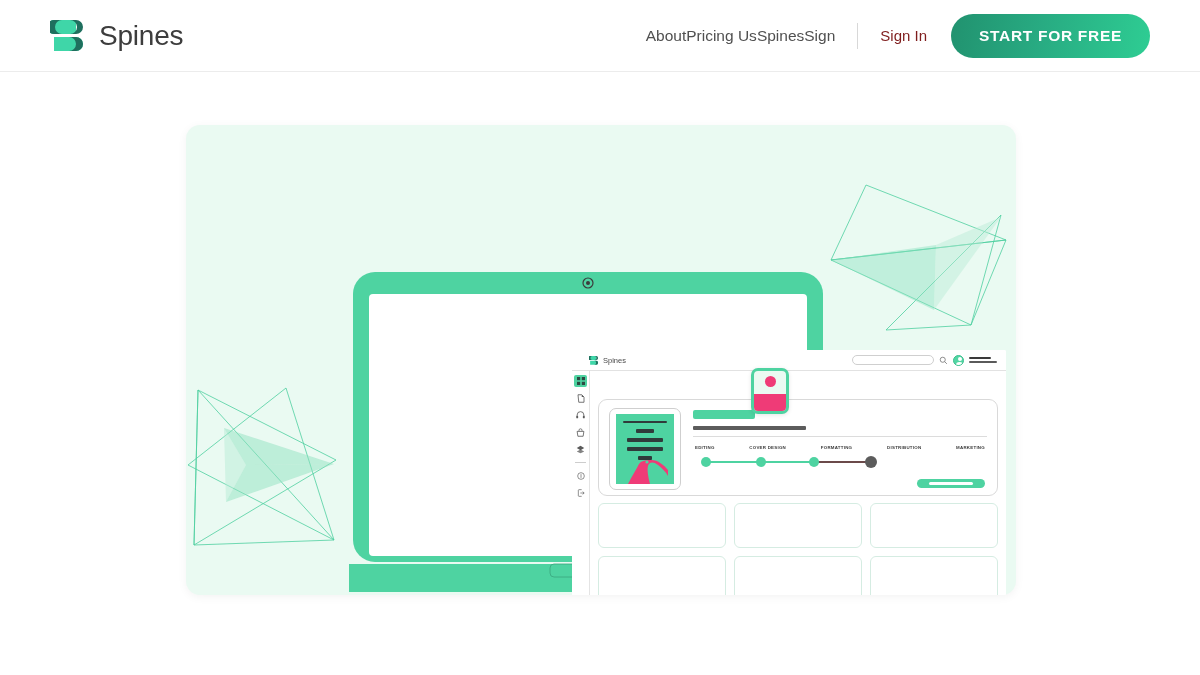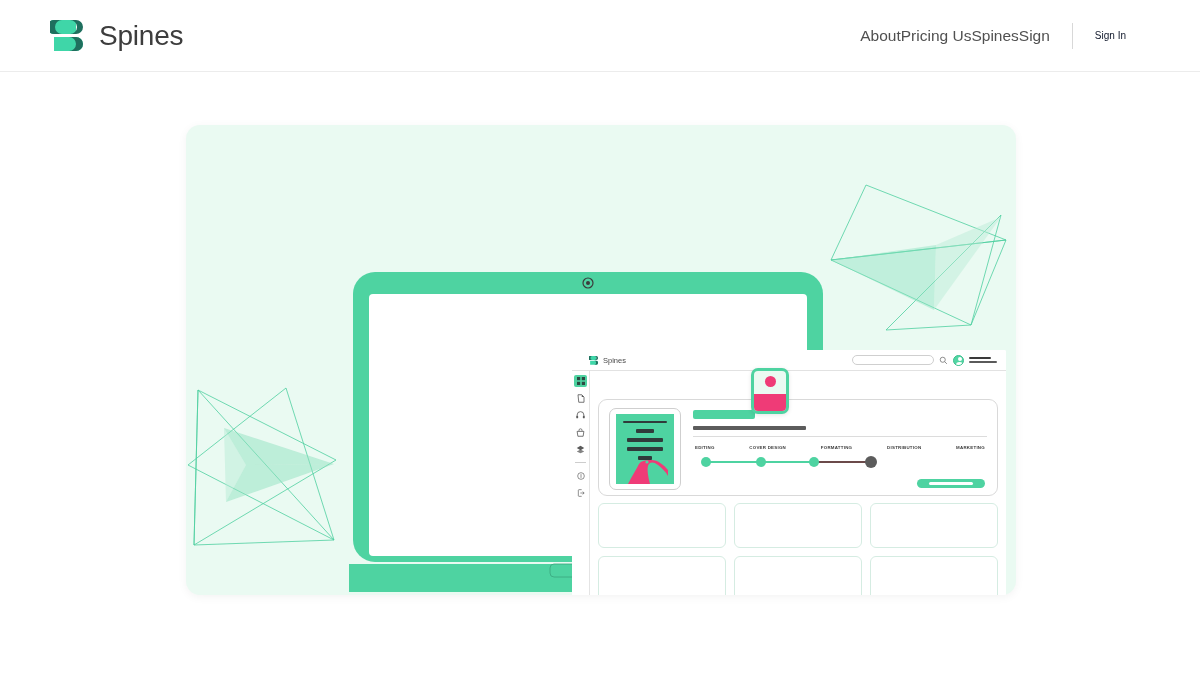--- a/index.html
+++ b/index.html
@@ -34,21 +34,21 @@
   .nav-links { display: flex; align-items: center; }
   .nav-link {
     font-size: 15.5px; color: #505050; text-decoration: none;
     white-space: nowrap; cursor: pointer;
   }
   .nav-divider {
     width: 1px; height: 26px; background: #d8d8d8;
     margin: 0 22px;
   }
   .signin {
-    font-size: 10px; color: #0f172a; text-decoration: none;
+    font-size: 15px; color: #7f1d1d; text-decoration: none;
     margin-right: 24px; white-space: nowrap; cursor: pointer;
   }
   .cta-button {
     height: 44px; padding: 0 28px;
     border: none; border-radius: 24px;
     background: linear-gradient(100deg, #21926f 0%, #28ab82 45%, #2ecd93 100%);
     color: #ffffff; font-size: 15.5px; font-weight: bold;
     letter-spacing: 0.7px; cursor: pointer;
     display: flex; align-items: center; justify-content: center;
     white-space: nowrap;
@@ -241,20 +241,21 @@
 
   <div class="nav-right">
     <div class="nav-links">
       <a class="nav-link">About</a>
       <a class="nav-link">Pricing Us</a>
       <a class="nav-link">Spines</a>
       <a class="nav-link">Sign</a>
     </div>
     <div class="nav-divider"></div>
     <a class="signin">Sign In</a>
+    <button class="cta-button">START FOR FREE</button>
   </div>
 </div>
 
 <div class="hero-stage">
   <div class="hero-card">
 
     <svg class="deco deco-tr" width="200" height="200" viewBox="0 0 200 200">
       <g fill="none" stroke="#4ecfa0" stroke-width="0.8">
         <polygon points="50,30 190,85 15,105"></polygon>
         <polygon points="70,175 185,60 155,170"></polygon>

